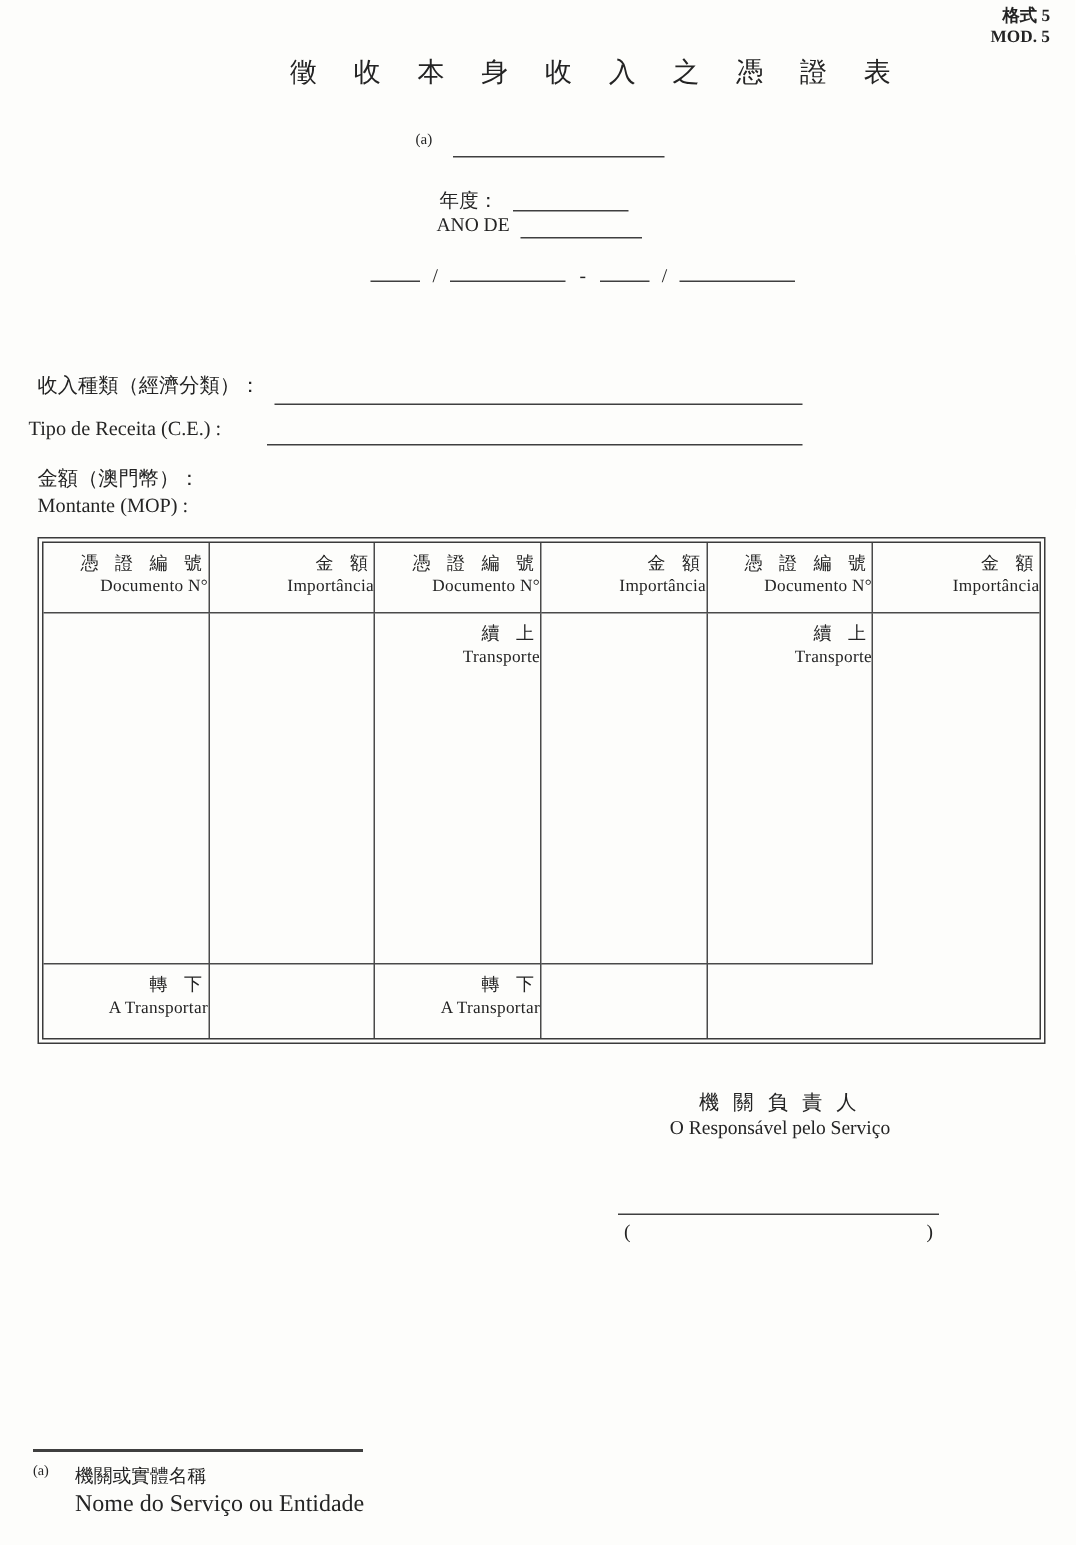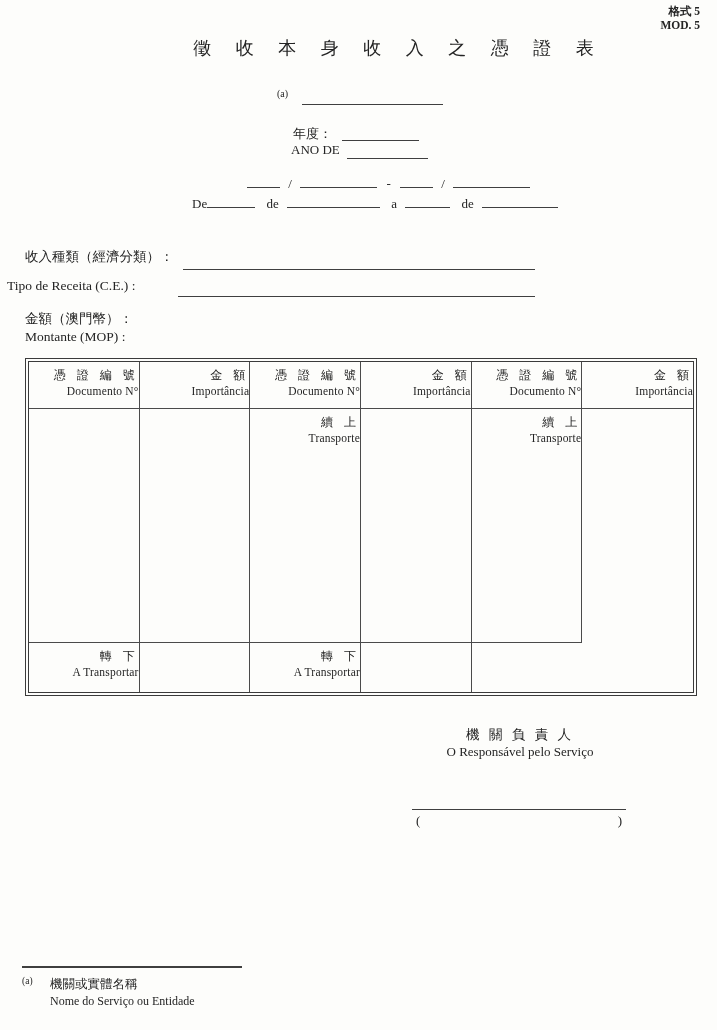--- a/index.html
+++ b/index.html
@@ -41,21 +41,21 @@
   .zh-cell{font-size:12px;letter-spacing:4px;line-height:17px;}
   .pt-cell{font-size:11.5px;letter-spacing:0.2px;line-height:15px;}
 
   .sig-block{left:405px;top:726px;width:230px;text-align:center;}
   .sig-zh{font-size:13.5px;letter-spacing:3px;line-height:17px;}
   .sig-pt{font-size:13px;line-height:17px;}
   .paren-row{left:416px;top:813px;width:206px;display:flex;justify-content:space-between;font-size:13px;}
 
   .fn-ref{left:22px;top:976px;font-size:9.5px;}
   .fn-zh{left:50px;top:976px;font-size:12.5px;}
-  .fn-pt{left:50px;top:994px;font-size:12px;}
+  .fn-pt{left:50px;top:994px;font-size:16px;}
 </style>
 </head>
 <body>
 
 <div class="page">
 
   <div class="abs corner">
     <div>格式  5</div>
     <div>MOD. 5</div>
   </div>
@@ -73,33 +73,24 @@
   <div class="abs lbl13" style="left:247px;top:176px;white-space:nowrap;">
     <span class="fl" style="width:33px;"></span>
     <span style="margin:0 5px;">/</span>
     <span class="fl" style="width:77px;"></span>
     <span style="margin:0 6px;">-</span>
     <span class="fl" style="width:33px;"></span>
     <span style="margin:0 5px;">/</span>
     <span class="fl" style="width:77px;"></span>
   </div>
 
-  <div class="abs lbl13" style="left:192px;top:196px;white-space:nowrap;">
-    <span>De</span><span class="fl" style="width:48px;"></span>
-    <span style="margin-left:8px;">de</span>
-    <span class="fl" style="width:93px;margin-left:5px;"></span>
-    <span style="margin-left:8px;">a</span>
-    <span class="fl" style="width:45px;margin-left:5px;"></span>
-    <span style="margin-left:8px;">de</span>
-    <span class="fl" style="width:76px;margin-left:5px;"></span>
-  </div>
 
   <span class="abs lbl135" style="left:25px;top:248px;">收入種類（經濟分類）：</span>
   <div class="hr" style="left:183px;top:269px;width:352px;"></div>
-  <span class="abs lbl135" style="left:7px;top:278px;text-align:right;">Tipo de Receita (C.E.) :</span>
+  <span class="abs lbl135" style="left:19px;top:278px;text-align:right;">Tipo de Receita (C.E.) :</span>
   <div class="hr" style="left:178px;top:296px;width:357px;"></div>
 
   <span class="abs lbl135" style="left:25px;top:310px;">金額（澳門幣）：</span>
   <span class="abs lbl135" style="left:25px;top:329px;">Montante (MOP) :</span>
 
   <div class="abs tbl">
 
     <div class="cell hd">
       <div class="zh-cell">憑 證 編 號</div>
       <div class="pt-cell">Documento N°</div>

